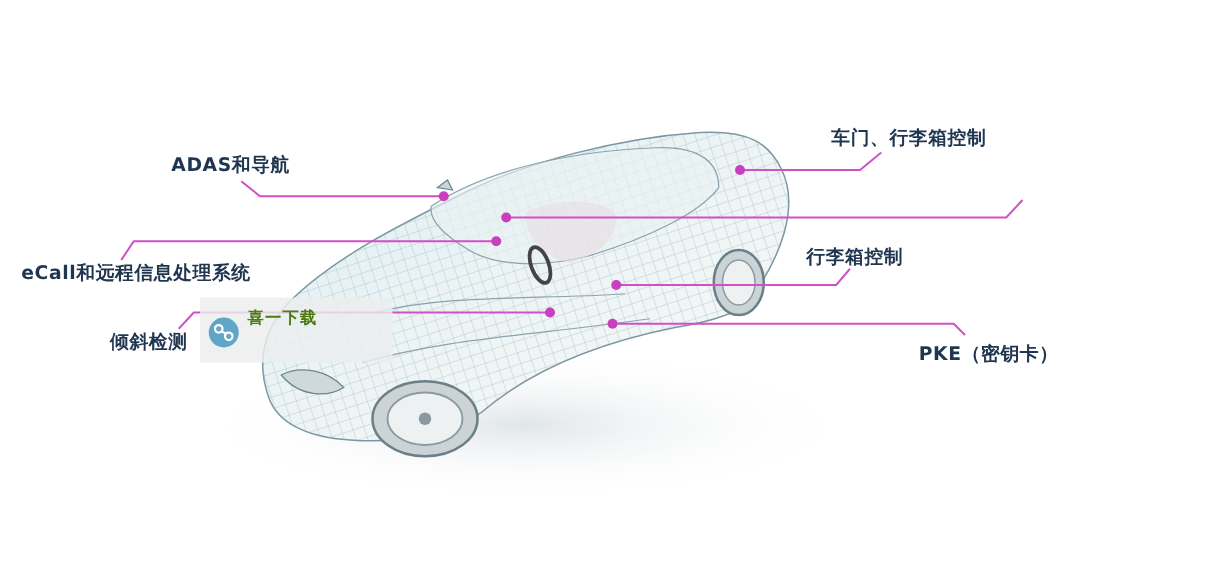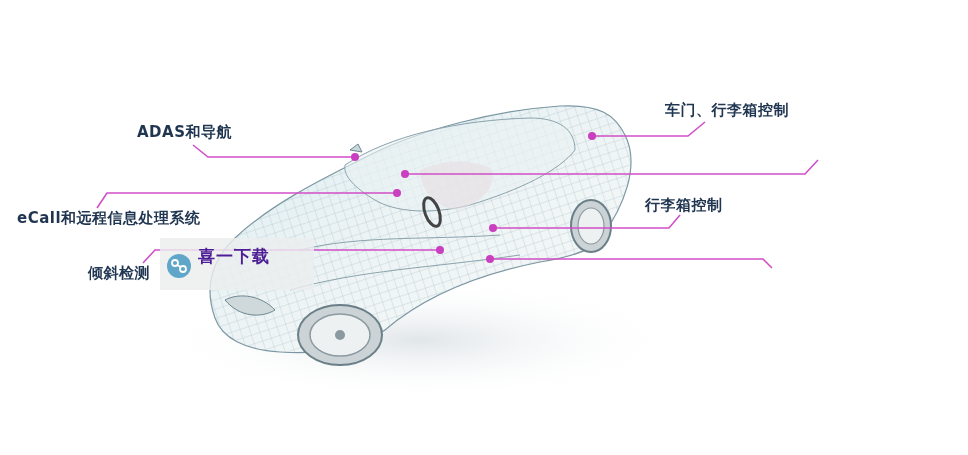--- a/index.html
+++ b/index.html
@@ -6,22 +6,22 @@
   body { width: 968px; height: 455px; position: relative; overflow: hidden;
          font-family: "DejaVu Sans", "Liberation Sans", sans-serif; }
   .stage { position: absolute; left: 0; top: 0; width: 968px; height: 455px; }
   svg.car { position: absolute; left: 0; top: 0; }
   .label { position: absolute; color: #1f3550; font-weight: bold; font-size: 15px;
            letter-spacing: 0.5px; white-space: nowrap; line-height: 18px; }
   .watermark { position: absolute; left: 160px; top: 238px; width: 154px; height: 52px;
                background: rgba(236,238,238,0.82); }
   .wm-logo { position: absolute; left: 167px; top: 254px; width: 24px; height: 24px;
              border-radius: 50%; background: #5fa6c8; }
-  .wm-text { position: absolute; left: 198px; top: 245px; font-size: 17px; font-weight: bold;
-             color: #4c1d95; letter-spacing: 1px; }
+  .wm-text { position: absolute; left: 198px; top: 245px; font-size: 13px; font-weight: bold;
+             color: #4d7c0f; letter-spacing: 1px; }
 </style>
 </head>
 <body>
 
 <div class="stage">
 
   <svg class="car" width="968" height="455" viewBox="0 0 968 455">
     <defs>
       <pattern id="grid" width="9" height="9" patternUnits="userSpaceOnUse" patternTransform="rotate(-18)">
         <path d="M9 0 L0 0 0 9" fill="none" stroke="#8fa9b3" stroke-width="0.6"></path>
@@ -94,20 +94,21 @@
       <circle cx="440" cy="250" r="4"></circle>
       <circle cx="490" cy="259" r="4"></circle>
     </g>
   </svg>
 
   <div class="label" style="left:137px; top:123px;">ADAS和导航</div>
   <div class="label" style="left:665px; top:101px;">车门、行李箱控制</div>
   <div class="label" style="left:17px; top:209px;">eCall和远程信息处理系统</div>
   <div class="label" style="left:645px; top:196px;">行李箱控制</div>
   <div class="label" style="left:88px; top:264px;">倾斜检测</div>
+  <div class="label" style="left:735px; top:274px;">PKE（密钥卡）</div>
 
   <div class="watermark"></div>
   <div class="wm-logo">
     <svg width="24" height="24" viewBox="0 0 24 24">
       <circle cx="8" cy="9" r="3" fill="none" stroke="#ffffff" stroke-width="1.8"></circle>
       <circle cx="16" cy="15" r="3" fill="none" stroke="#ffffff" stroke-width="1.8"></circle>
       <line x1="10" y1="11" x2="14" y2="13" stroke="#ffffff" stroke-width="1.8"></line>
     </svg>
   </div>
   <div class="wm-text">喜一下载</div>

